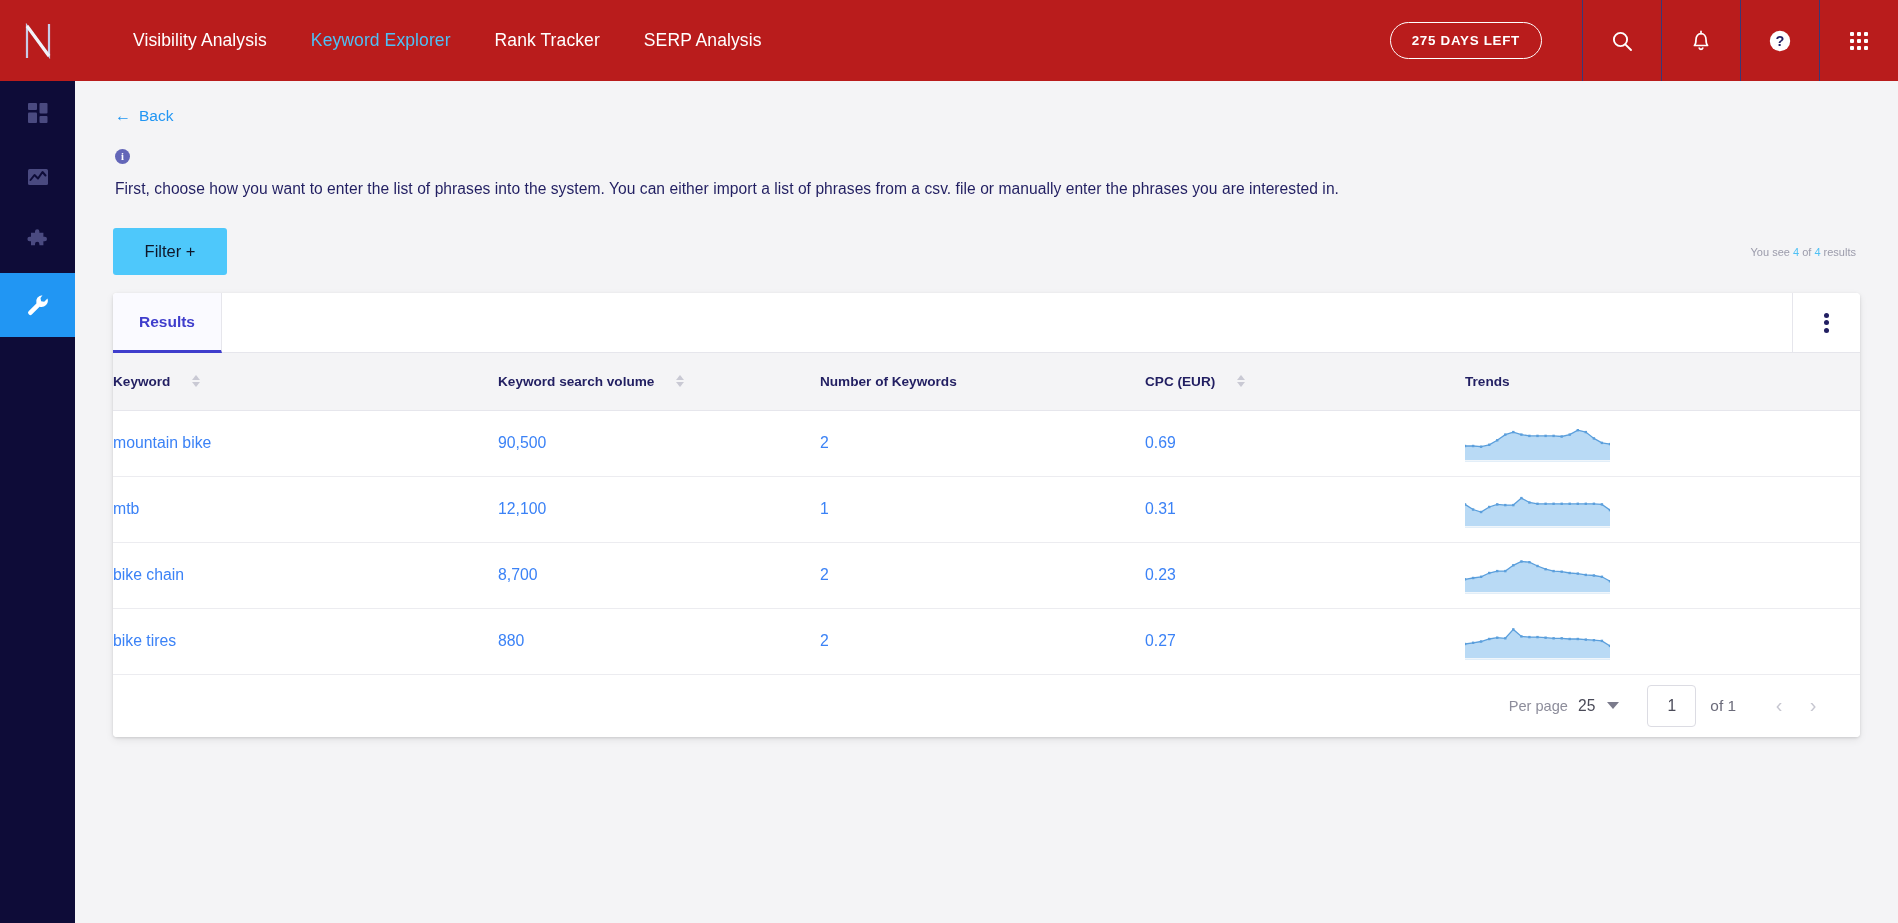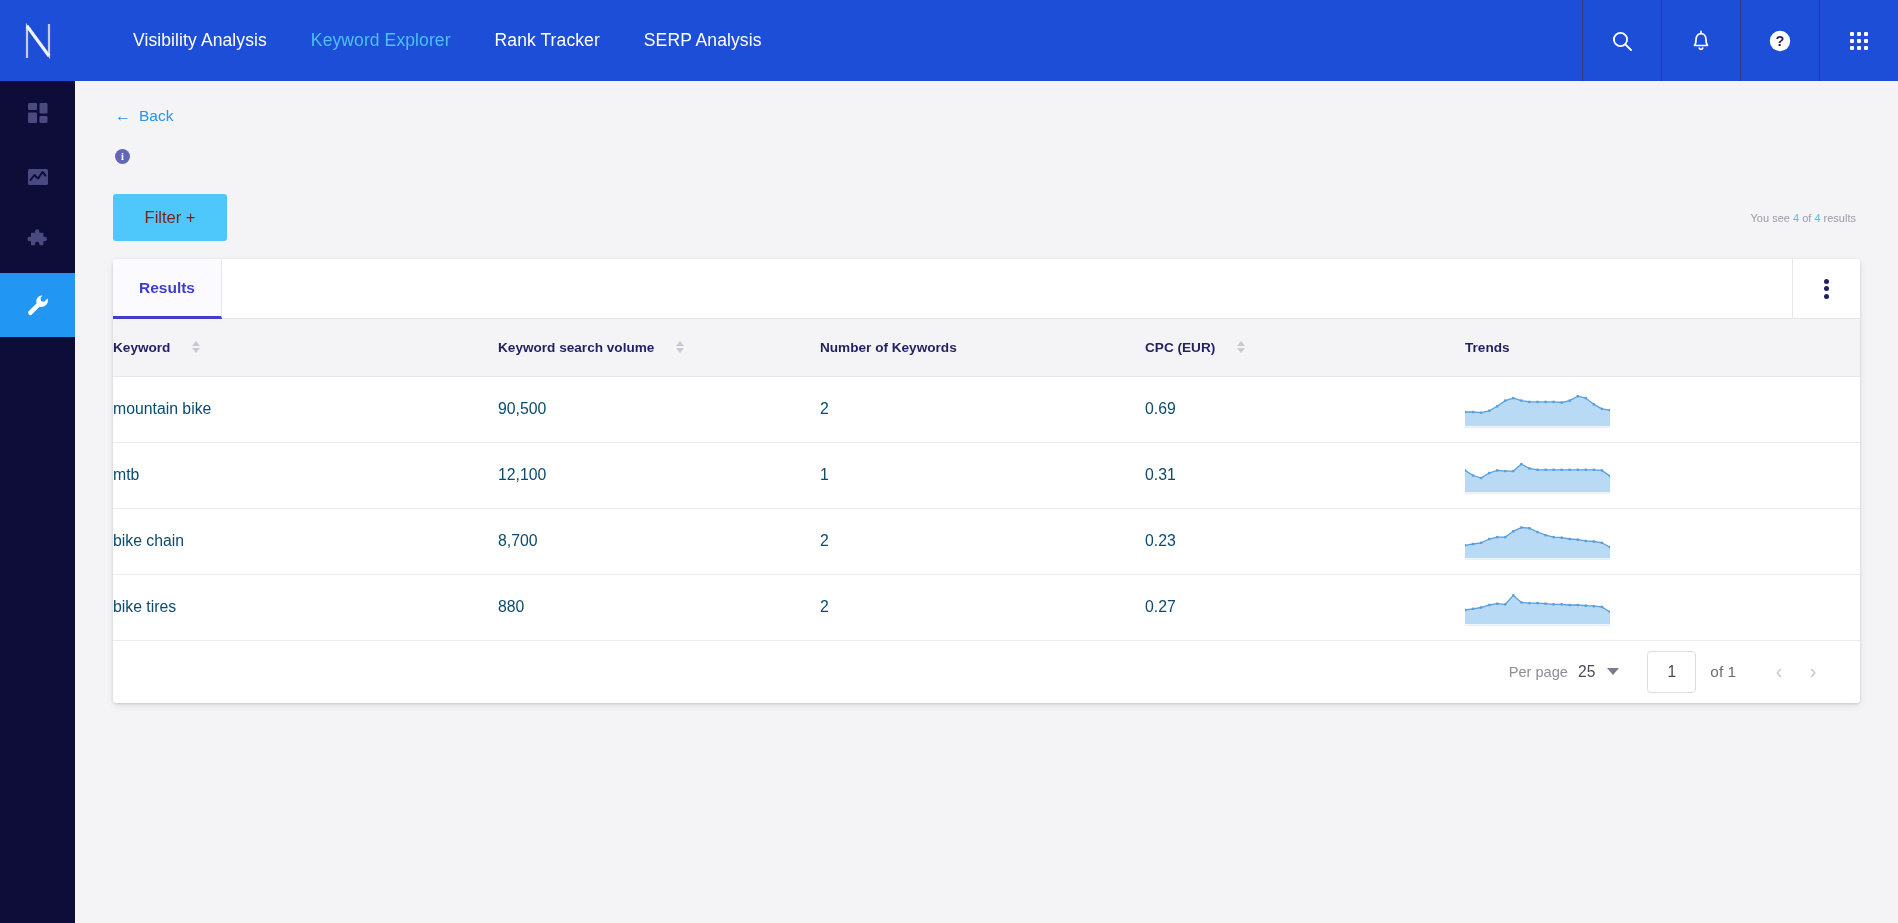--- a/index.html
+++ b/index.html
@@ -7,21 +7,21 @@
     width: 1898px; height: 923px;
     background: #f4f4f6;
     font-family: "Liberation Sans", sans-serif;
     overflow: hidden;
   }
 
   
   .topnav {
     position: absolute; top: 0; left: 0;
     width: 1898px; height: 81px;
-    background: #1d4ed8;
+    background: #b91c1c;
     display: flex; align-items: stretch;
     z-index: 20;
   }
   .brand {
     width: 75px; min-width: 75px;
     display: flex; align-items: center; justify-content: center;
   }
   .nav-links {
     display: flex; align-items: center; gap: 0px;
     padding-left: 36px;
@@ -99,21 +99,21 @@
   .page-desc {
     margin-top: 16px; margin-left: 2px;
     font-size: 15.6px; color: #221f62; letter-spacing: .05px;
   }
 
   .toolbar-row {
     display: flex; align-items: center;
     margin-top: 30px;
   }
   .filter-btn {
-    background: #4ec8fb; color: #7f1d1d;
+    background: #4ec8fb; color: #0f172a;
     border: none; border-radius: 3px;
     font-size: 16.5px;
     padding: 0 22px; height: 47px;
     min-width: 114px;
     cursor: pointer; text-align: center;
     font-family: "Liberation Sans", sans-serif;
   }
   .results-count {
     margin-left: auto; font-size: 11px; color: #9b9bab;
     padding-right: 4px;
@@ -175,21 +175,21 @@
   }
   .sort-arrows i {
     display: block; width: 0; height: 0;
     border-left: 4px solid transparent;
     border-right: 4px solid transparent;
   }
   .sort-arrows i.up { border-bottom: 5px solid #c9c9d4; }
   .sort-arrows i.dn { border-top: 5px solid #c9c9d4; }
 
   table.grid tbody td {
-    font-size: 15.8px; color: #0c4a6e;
+    font-size: 15.8px; color: #3b82f6;
     padding: 0; height: 66px;
     border-bottom: 1px solid #ececf0;
     vertical-align: middle;
     margin-left: 9px;
   }
   td.c1 { padding-left: 24px; }
   .spark-wrap { display: block; padding-left: 0; }
   .spark { display: block; }
 
   .pager-row {
@@ -229,20 +229,23 @@
 
   <div class="nav-links">
     <div class="nav-link">Visibility Analysis</div>
     <div class="nav-link active">Keyword Explorer</div>
     <div class="nav-link">Rank Tracker</div>
     <div class="nav-link">SERP Analysis</div>
   </div>
 
   <div class="nav-spacer"></div>
 
+  <div class="days-badge-wrap">
+    <div class="days-badge">275 DAYS LEFT</div>
+  </div>
 
   <div class="icon-cell">
     <svg width="22" height="22" viewBox="0 0 22 22">
       <circle cx="9.5" cy="9.5" r="6.6" fill="none" stroke="#fff" stroke-width="1.9"></circle>
       <line x1="14.3" y1="14.3" x2="20" y2="20" stroke="#fff" stroke-width="1.9" stroke-linecap="round"></line>
     </svg>
   </div>
   <div class="icon-cell">
     <svg width="22" height="24" viewBox="0 0 22 24">
       <path d="M4.4 16.5 C4.4 16.5 6 15 6 10.6 C6 7 8.2 4.6 11 4.6 C13.8 4.6 16 7 16 10.6 C16 15 17.6 16.5 17.6 16.5 Z" fill="none" stroke="#fff" stroke-width="1.7" stroke-linejoin="round"></path>
@@ -307,20 +310,21 @@
 
     <div class="back-row">
       <span class="back-arrow">←</span>
       <span>Back</span>
     </div>
 
     <div class="page-title-row">
       <span class="info-dot">i</span>
     </div>
 
+    <div class="page-desc">First, choose how you want to enter the list of phrases into the system. You can either import a list of phrases from a csv. file or manually enter the phrases you are interested in.</div>
 
     <div class="toolbar-row">
       <button class="filter-btn">Filter +</button>
       <div class="results-count">
         <span>You see</span>
         <b>4</b>
         <span>of</span>
         <b>4</b>
         <span>results</span>
       </div>

